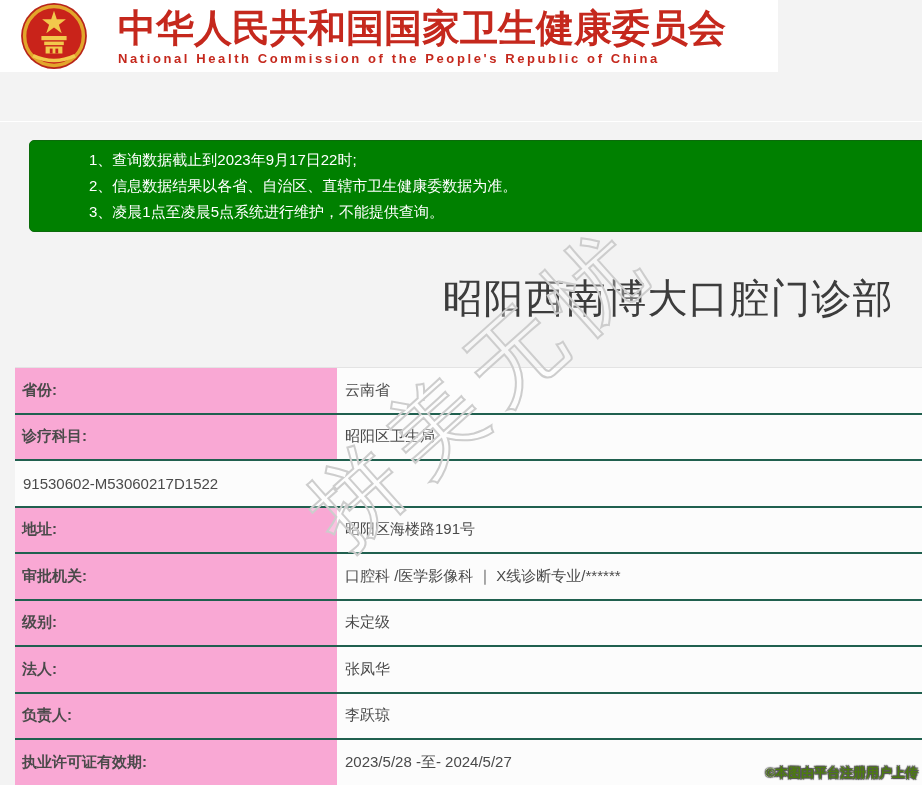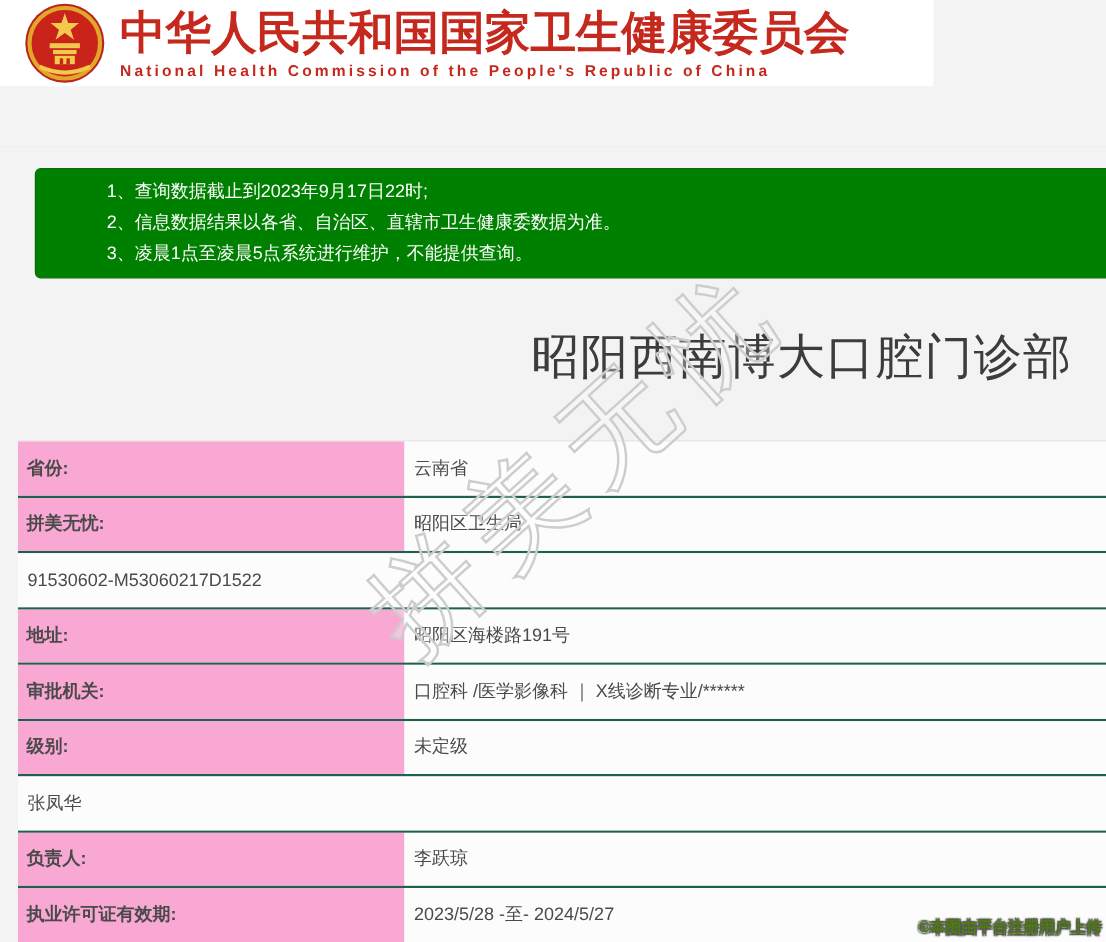--- a/index.html
+++ b/index.html
@@ -4,21 +4,21 @@
 <style>
   * { margin:0; padding:0; box-sizing:border-box; }
   html,body { width:922px; height:785px; overflow:hidden; }
   body { font-family:"Liberation Sans","DejaVu Sans",sans-serif; background:#f3f3f3; }
 
   .viewport { position:relative; width:922px; height:785px; overflow:hidden; }
   .page { width:1336px; }
 
   
   .header-band { height:72px; background:#f3f3f3; }
-  .header-white { width:778px; height:72px; background:#fff; display:flex; align-items:center; }
+  .header-white { width:778px; height:72px; background:#fff; display:flex; align-items:center;gap:18px; }
   .emblem { width:76px; height:70px; margin-left:16px; flex:0 0 auto; }
   .header-titles { margin-left:8px; }
   .title-cn { font-size:38px; font-weight:bold; color:#c5281d; line-height:42px; white-space:nowrap; }
   .title-en { font-size:13px; font-weight:bold; color:#c5281d; letter-spacing:2.6px; white-space:nowrap; margin-top:2px; }
 
   .gap { height:49px; background:#f3f3f3; }
   .divider { height:1px; background:#c9c9c9; border-bottom:1px solid #ffffff; }
 
   
   .notice { margin:18px 29px 0 29px; background:#008000; border:1px solid #0b6b0b;
@@ -83,39 +83,40 @@
     </div>
 
     <div class="result-title">昭阳西南博大口腔门诊部</div>
 
     <div class="info-table">
       <div class="row">
         <div class="cell label">省份:</div>
         <div class="cell value">云南省</div>
       </div>
       <div class="row">
-        <div class="cell label">拼美无忧:</div>
+        <div class="cell label">诊疗科目:</div>
         <div class="cell value">昭阳区卫生局</div>
       </div>
       <div class="row">
         <div class="cell value">91530602-M53060217D1522</div>
       </div>
       <div class="row">
         <div class="cell label">地址:</div>
         <div class="cell value">昭阳区海楼路191号</div>
       </div>
       <div class="row">
         <div class="cell label">审批机关:</div>
         <div class="cell value">口腔科 /医学影像科 ｜ X线诊断专业/******</div>
       </div>
       <div class="row">
         <div class="cell label">级别:</div>
         <div class="cell value">未定级</div>
       </div>
       <div class="row">
+        <div class="cell label">法人:</div>
         <div class="cell value">张凤华</div>
       </div>
       <div class="row">
         <div class="cell label">负责人:</div>
         <div class="cell value">李跃琼</div>
       </div>
       <div class="row">
         <div class="cell label">执业许可证有效期:</div>
         <div class="cell value">2023/5/28 -至- 2024/5/27</div>
       </div>

